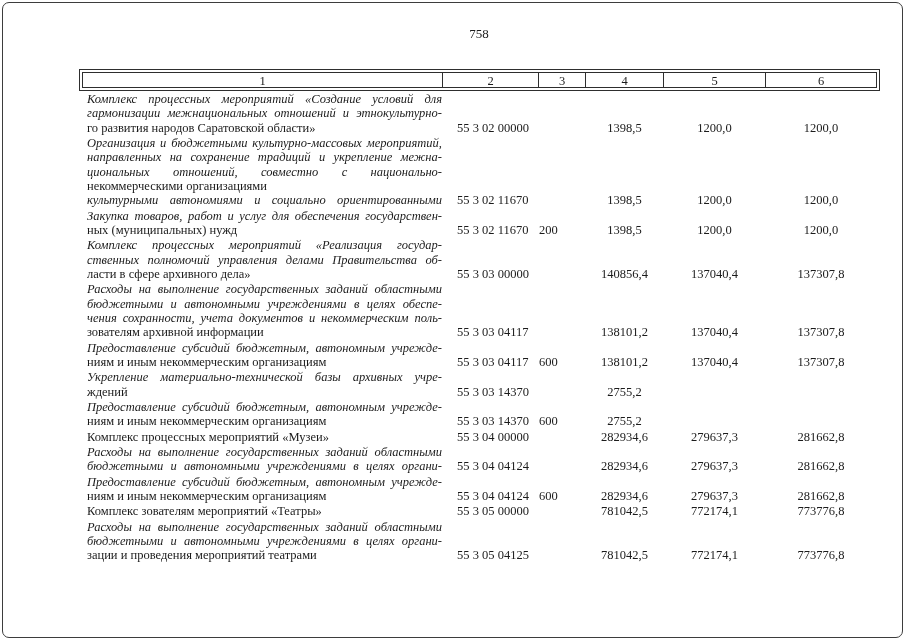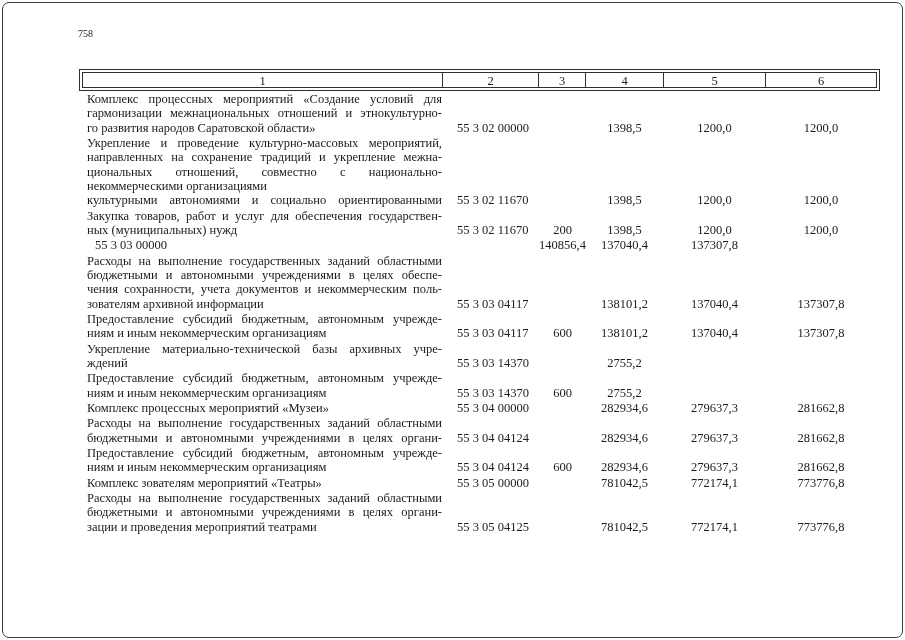--- a/index.html
+++ b/index.html
@@ -18,21 +18,22 @@
     inset: 2px;
     border: 1px solid #3d3d3d;
     border-radius: 7px;
     pointer-events: none;
   }
   .page-number {
     position: absolute;
     top: 26px;
     left: 78px;
     width: 802px;
-    font-size: 10px;
+    text-align: center;
+    font-size: 13px;
     line-height: 15px;
   }
   
   .thead {
     position: absolute;
     top: 69px;
     left: 79px;
     border: 1px solid #2e2e2e;
     padding: 2px;
     display: grid;
@@ -71,23 +72,24 @@
   .desc {
     padding-left: 6px;
     padding-right: 1px;
     white-space: normal;
   }
   .dline { text-align: left; }
   .dline.j {
     text-align: justify;
     text-align-last: justify;
     word-spacing: 0.2px;
+    font-style: italic;
   }
   .code { padding-left: 14px; }
-  .etype { text-align: center; }
+  .etype { }
   .num { text-align: center; padding-right: 1px; }
 </style>
 </head>
 <body>
 
 <div class="page-frame"></div>
 
 <div class="page-number">758</div>
 
 <div class="thead">
@@ -107,21 +109,21 @@
         <div class="dline">го развития народов Саратовской области»</div>
       </div>
       <div class="cell code">55 3 02 00000</div>
       <div class="cell etype"></div>
       <div class="cell num">1398,5</div>
       <div class="cell num">1200,0</div>
       <div class="cell num">1200,0</div>
     </div>
     <div class="trow">
       <div class="cell desc">
-        <div class="dline j">Укрепление и проведение культурно-массовых мероприятий,</div>
+        <div class="dline j">Организация и бюджетными культурно-массовых мероприятий,</div>
         <div class="dline j">направленных на сохранение традиций и укрепление межна-</div>
         <div class="dline j">циональных отношений, совместно с национально-</div>
         <div class="dline">некоммерческими организациями</div>
         <div class="dline j">культурными автономиями и социально ориентированными</div>
       </div>
       <div class="cell code">55 3 02 11670</div>
       <div class="cell etype"></div>
       <div class="cell num">1398,5</div>
       <div class="cell num">1200,0</div>
       <div class="cell num">1200,0</div>
@@ -131,20 +133,25 @@
         <div class="dline j">Закупка товаров, работ и услуг для обеспечения государствен-</div>
         <div class="dline">ных (муниципальных) нужд</div>
       </div>
       <div class="cell code">55 3 02 11670</div>
       <div class="cell etype">200</div>
       <div class="cell num">1398,5</div>
       <div class="cell num">1200,0</div>
       <div class="cell num">1200,0</div>
     </div>
     <div class="trow">
+      <div class="cell desc">
+        <div class="dline j">Комплекс процессных мероприятий «Реализация государ-</div>
+        <div class="dline j">ственных полномочий управления делами Правительства об-</div>
+        <div class="dline">ласти в сфере архивного дела»</div>
+      </div>
       <div class="cell code">55 3 03 00000</div>
       <div class="cell etype"></div>
       <div class="cell num">140856,4</div>
       <div class="cell num">137040,4</div>
       <div class="cell num">137307,8</div>
     </div>
     <div class="trow">
       <div class="cell desc">
         <div class="dline j">Расходы на выполнение государственных заданий областными</div>
         <div class="dline j">бюджетными и автономными учреждениями в целях обеспе-</div>

